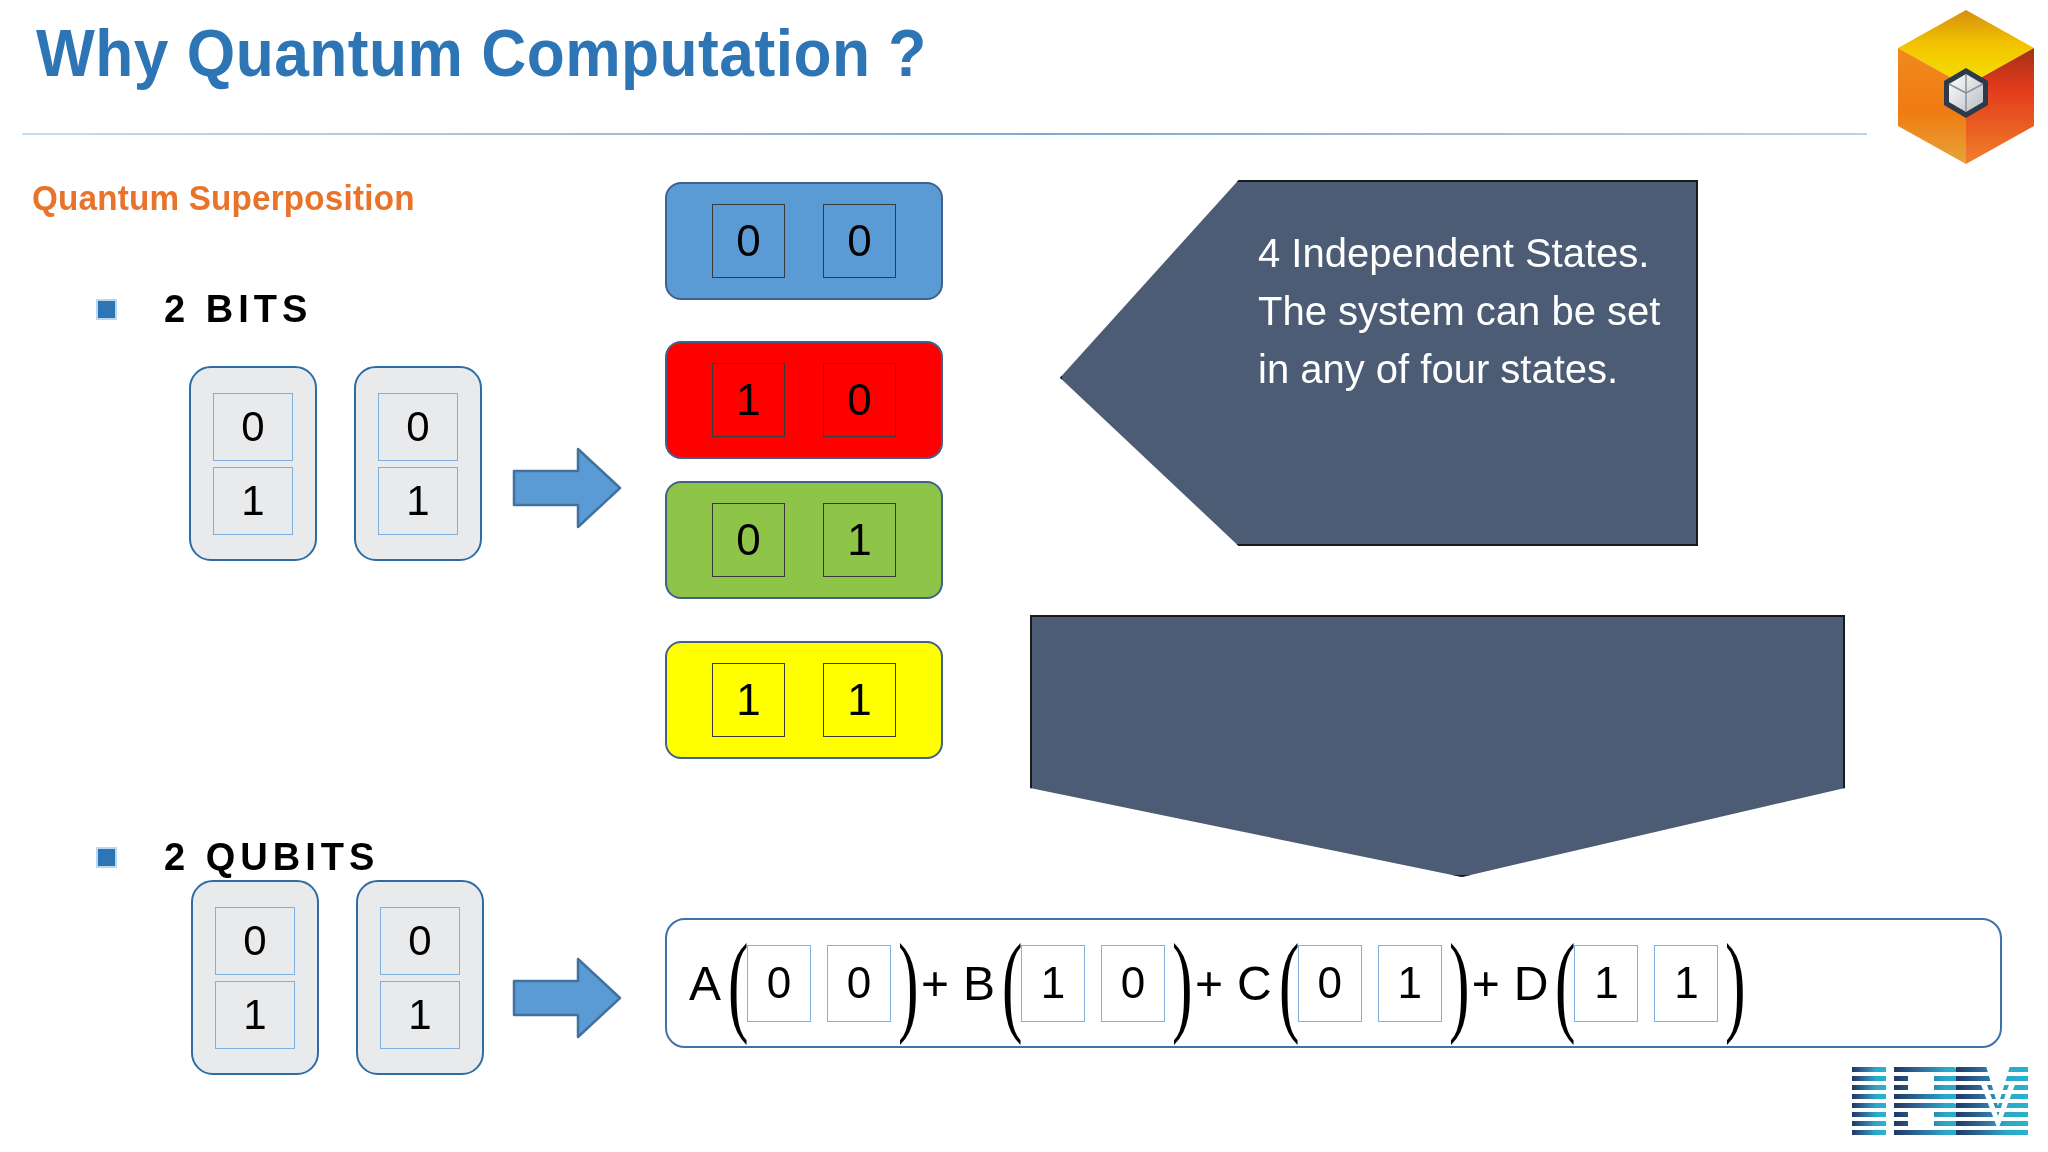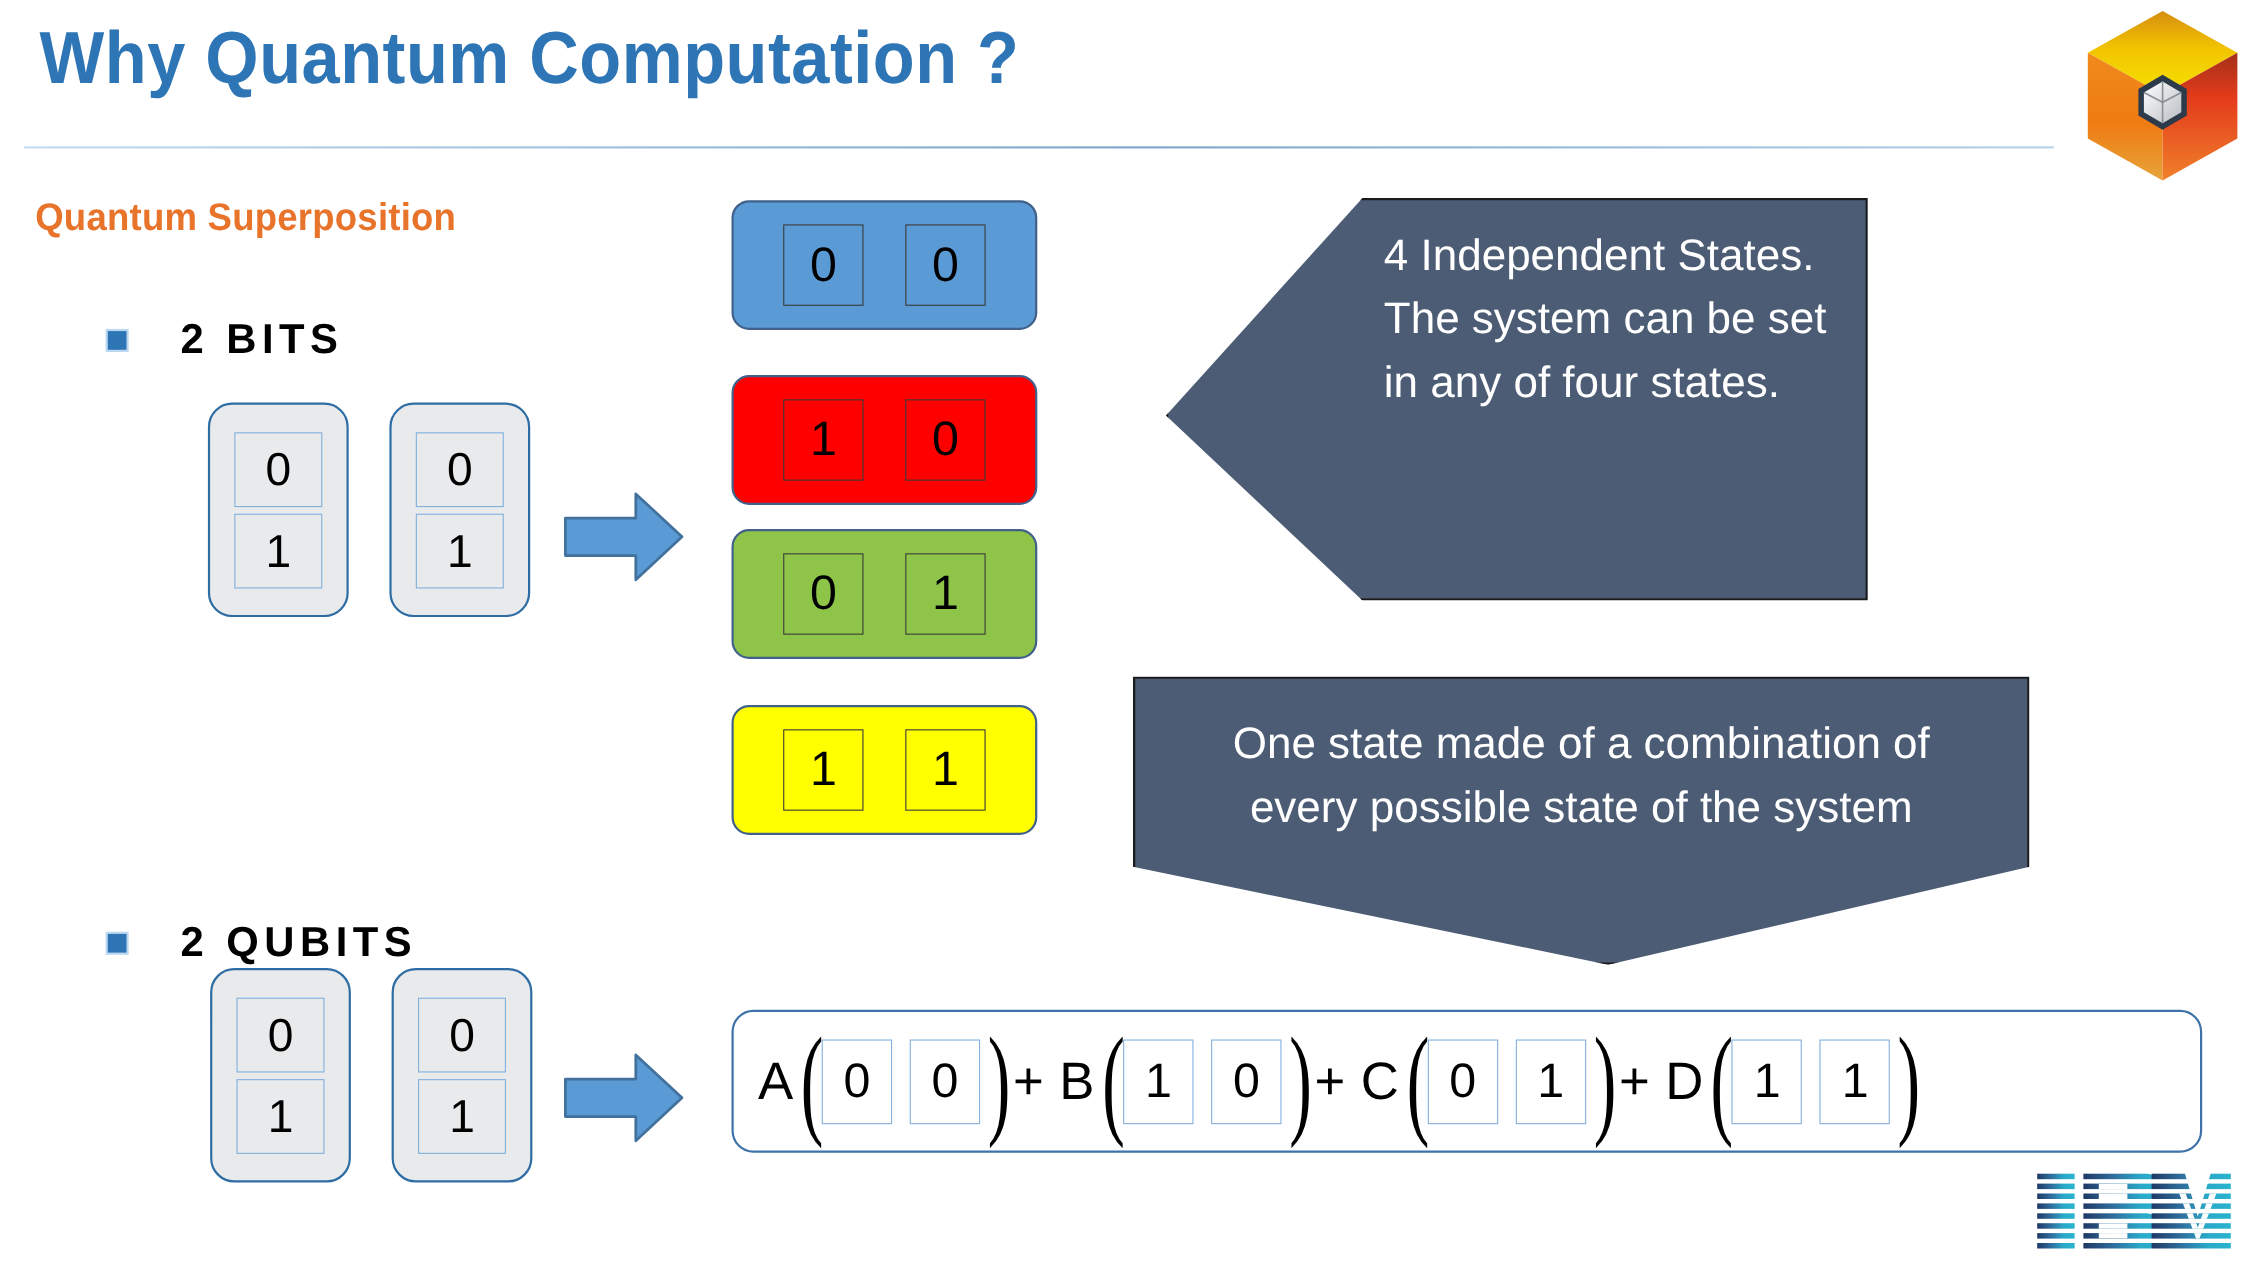--- a/index.html
+++ b/index.html
@@ -169,21 +169,21 @@
     inset: 0;
     background: #4c5c74;
     border: 2px solid #1a1a1a;
     box-sizing: border-box;
     -webkit-clip-path: polygon(28% 0%, 100% 0%, 100% 100%, 28% 100%, 0% 54%);
     clip-path: polygon(28% 0%, 100% 0%, 100% 100%, 28% 100%, 0% 54%);
   }
   #callout-right .txt {
     position: absolute;
     left: 198px;
-    top: 23px;
+    top: 44px;
     width: 420px;
     color: #ffffff;
     font-size: 40px;
     line-height: 1.45;
     text-align: left;
   }
 
   #callout-bottom {
     position: absolute;
     left: 1030px;
@@ -356,21 +356,20 @@
   <div class="state-cell">1</div>
 </div>
 
 <div id="callout-right">
   <div class="shape"></div>
   <div class="txt">4 Independent States. The system can be set in any of four states.</div>
 </div>
 
 <div id="callout-bottom">
   <div class="shape"></div>
-  <div class="txt">One state made of a combination of every possible state of the system</div>
 </div>
 
 <div class="bullet-row" id="bullet-qubits">
   <span class="bullet-square"></span>
   <span class="bullet-text">2 QUBITS</span>
 </div>
 
 <div class="bit-card" id="qubit-card-1">
   <div class="bit-cell">0</div>
   <div class="bit-cell">1</div>

